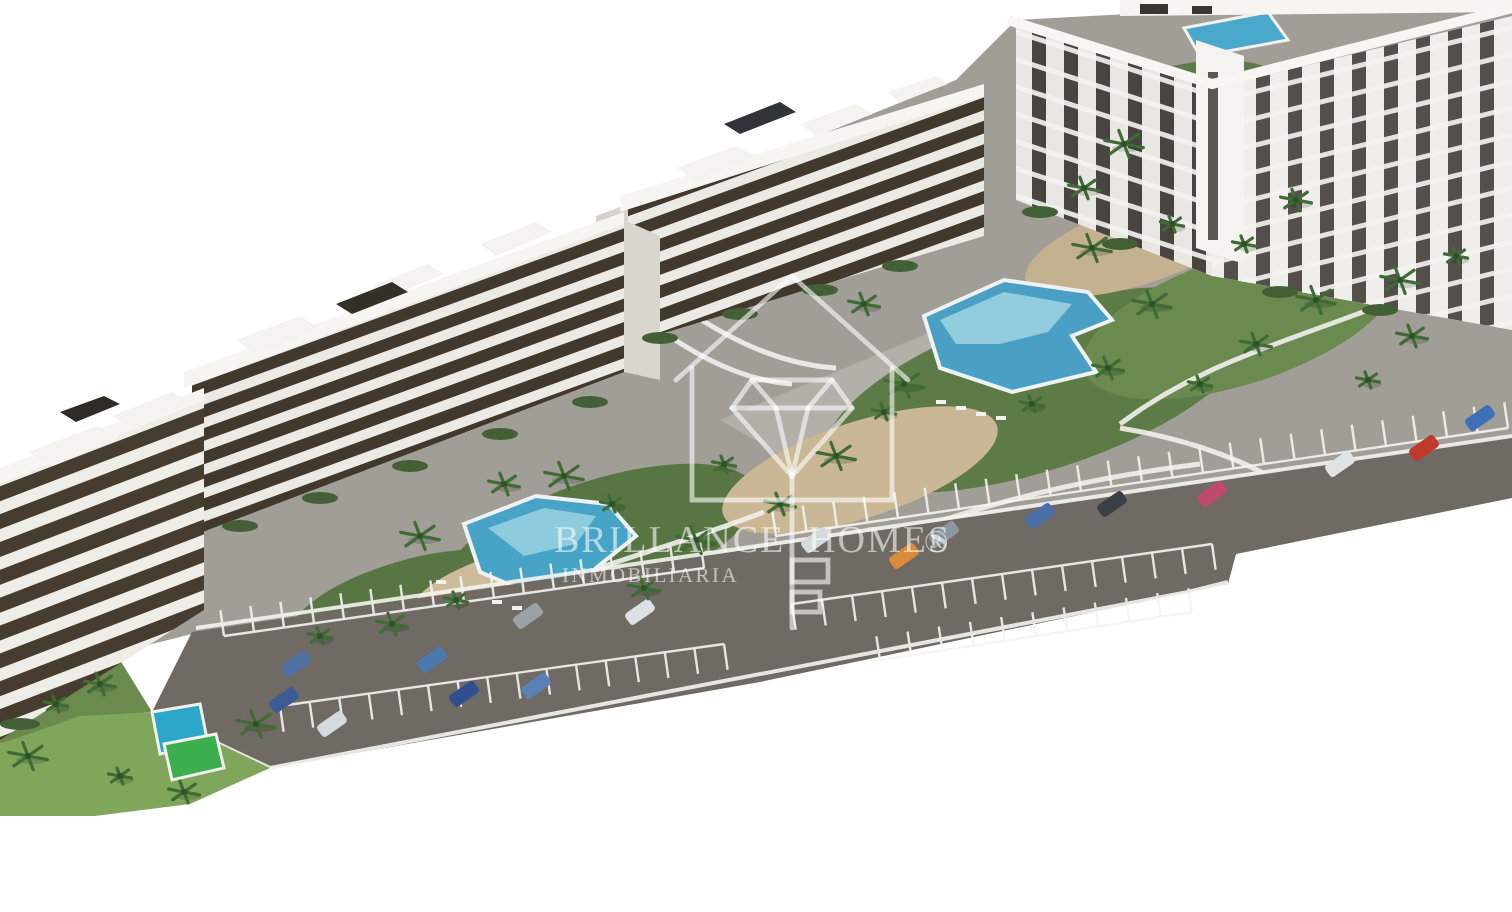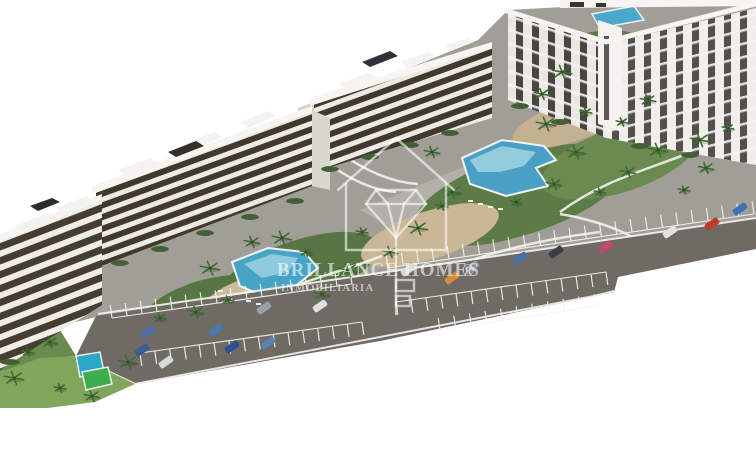--- a/index.html
+++ b/index.html
@@ -1,18 +1,18 @@
 <!DOCTYPE html>
 <html><head>
 <meta charset="utf-8">
 <style>
   html,body{margin:0;padding:0;background:#fff;}
   .stage{
     position:relative;width:756px;height:408px;overflow:hidden;
-    background:#ffffff;font-family:"Liberation Serif",serif;font-weight:bold;
+    background:#ffffff;font-family:"Liberation Serif",serif;
   }
   svg{display:block}
   .wm-text{fill:rgba(255,255,255,0.58);font-family:"Liberation Serif",serif;}
 </style>
 </head>
 <body>
 
 <div class="stage">
 <svg width="756" height="456" viewBox="0 0 756 456">
   <defs>

